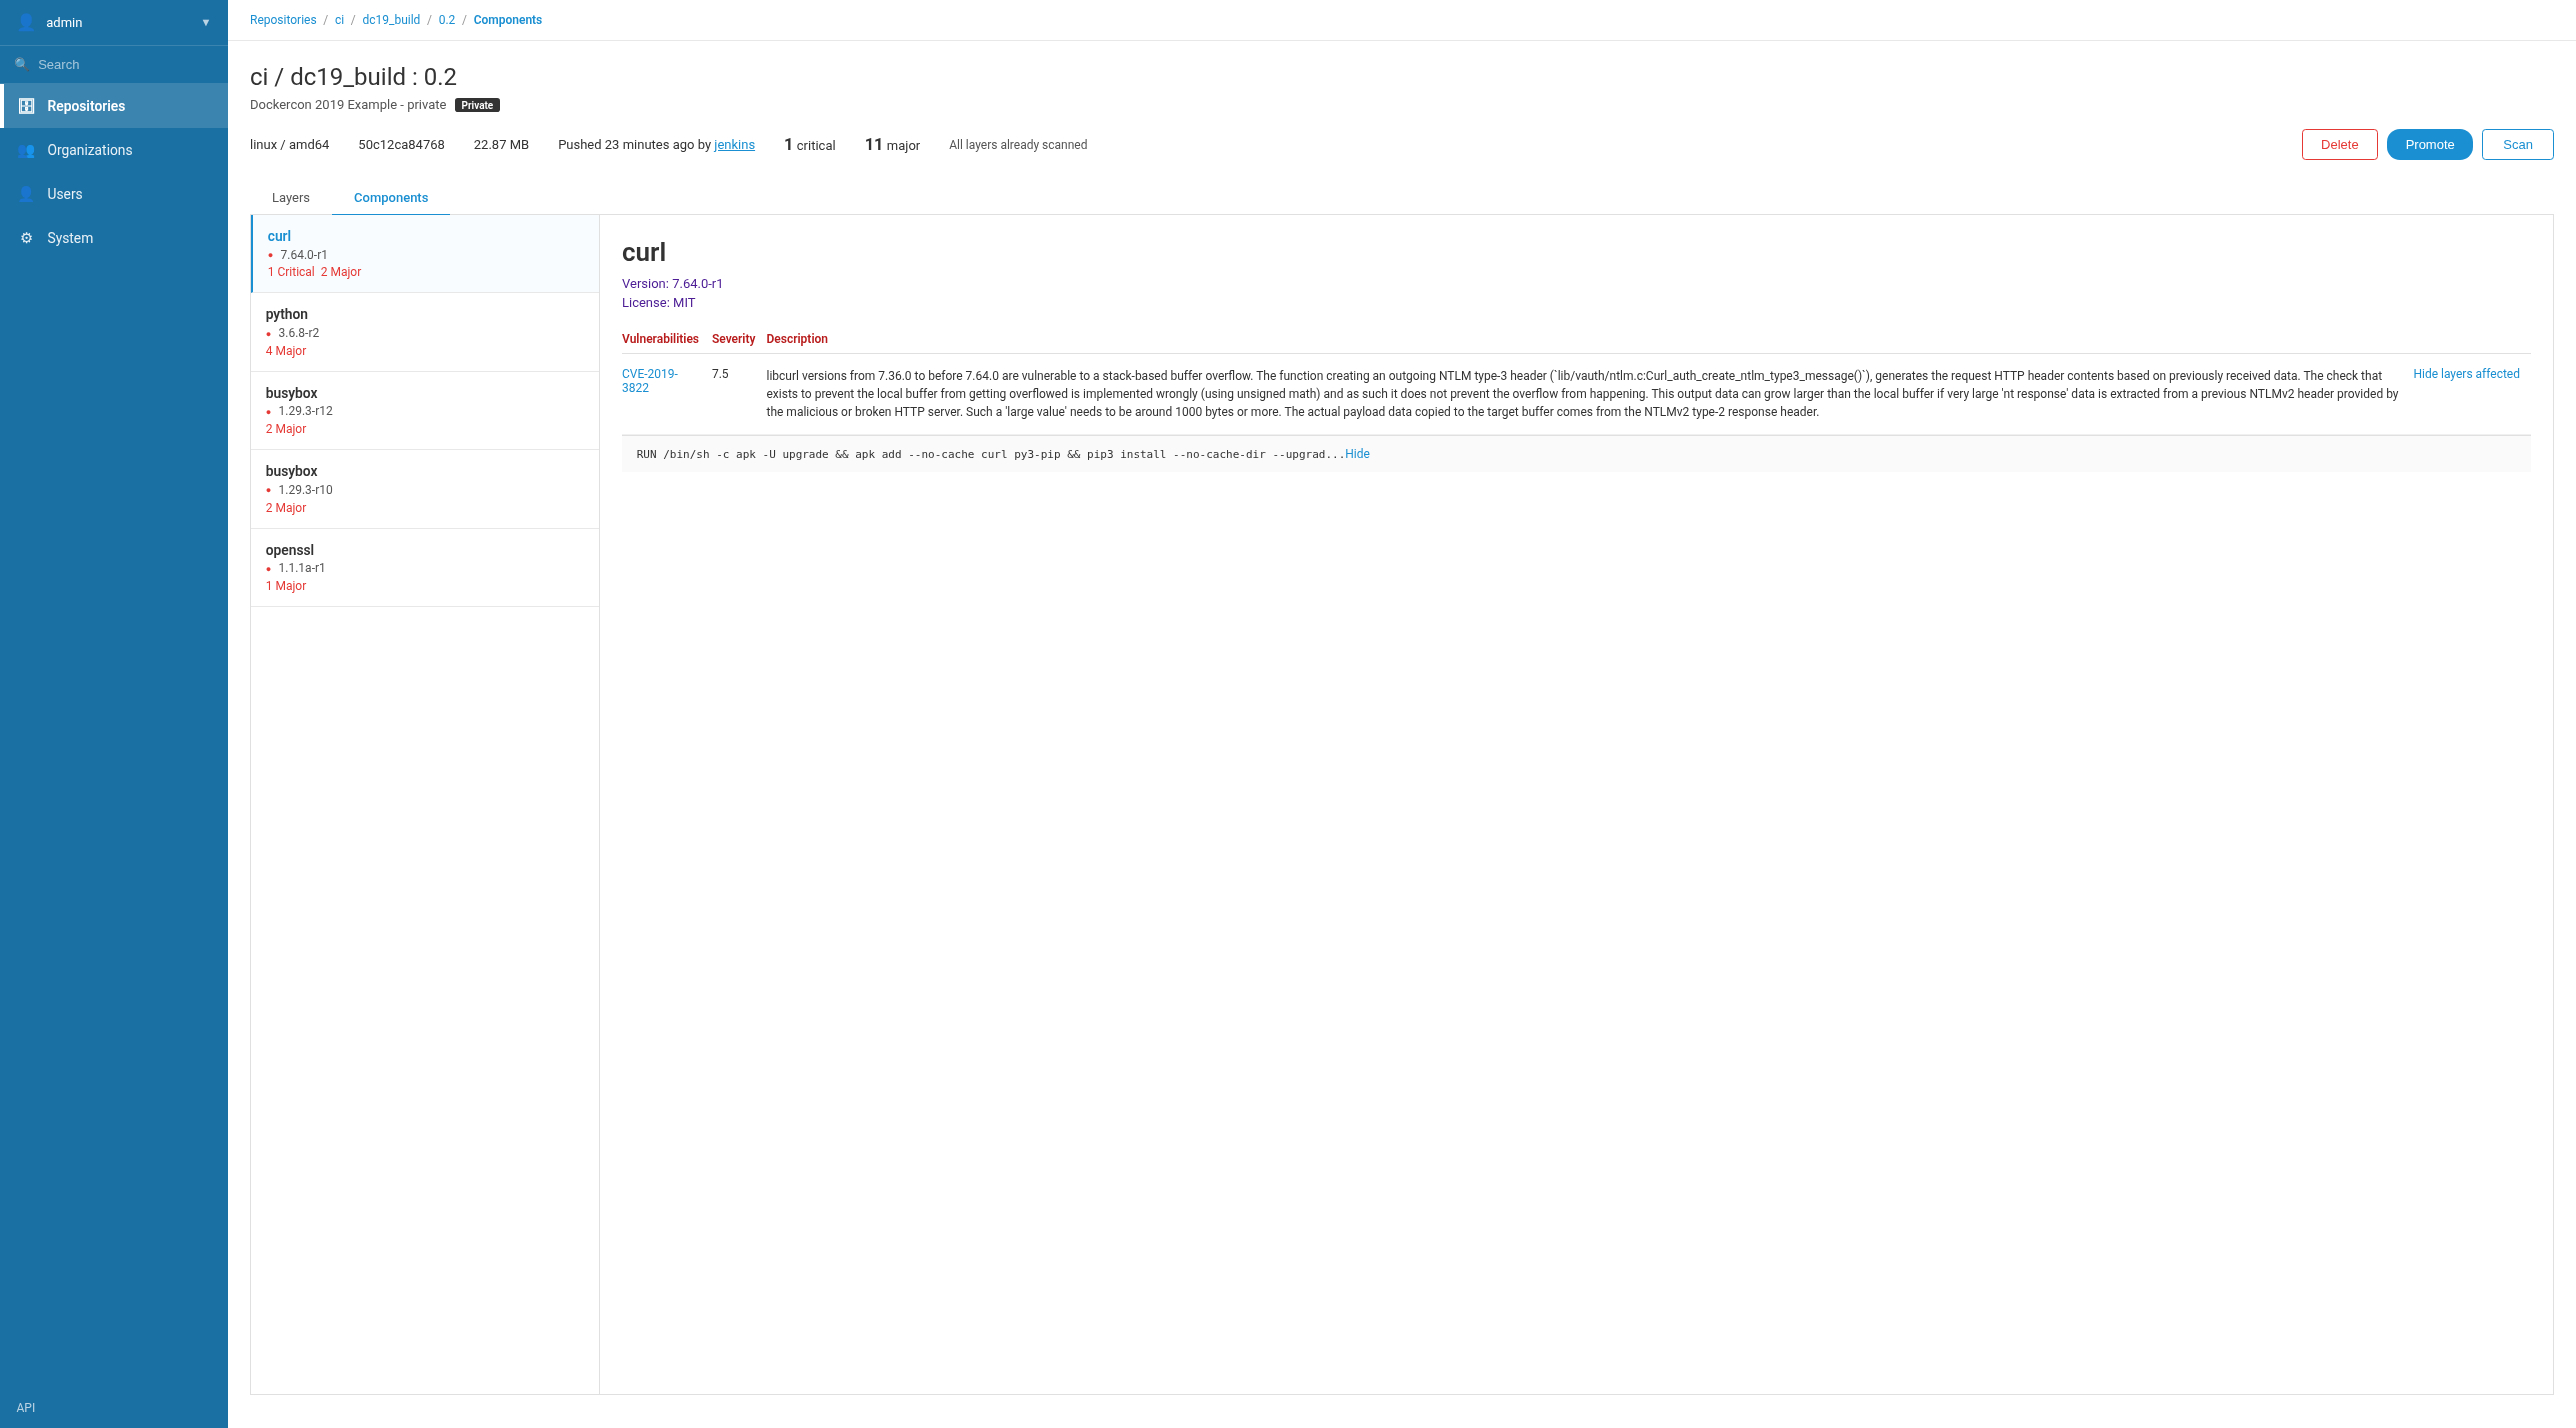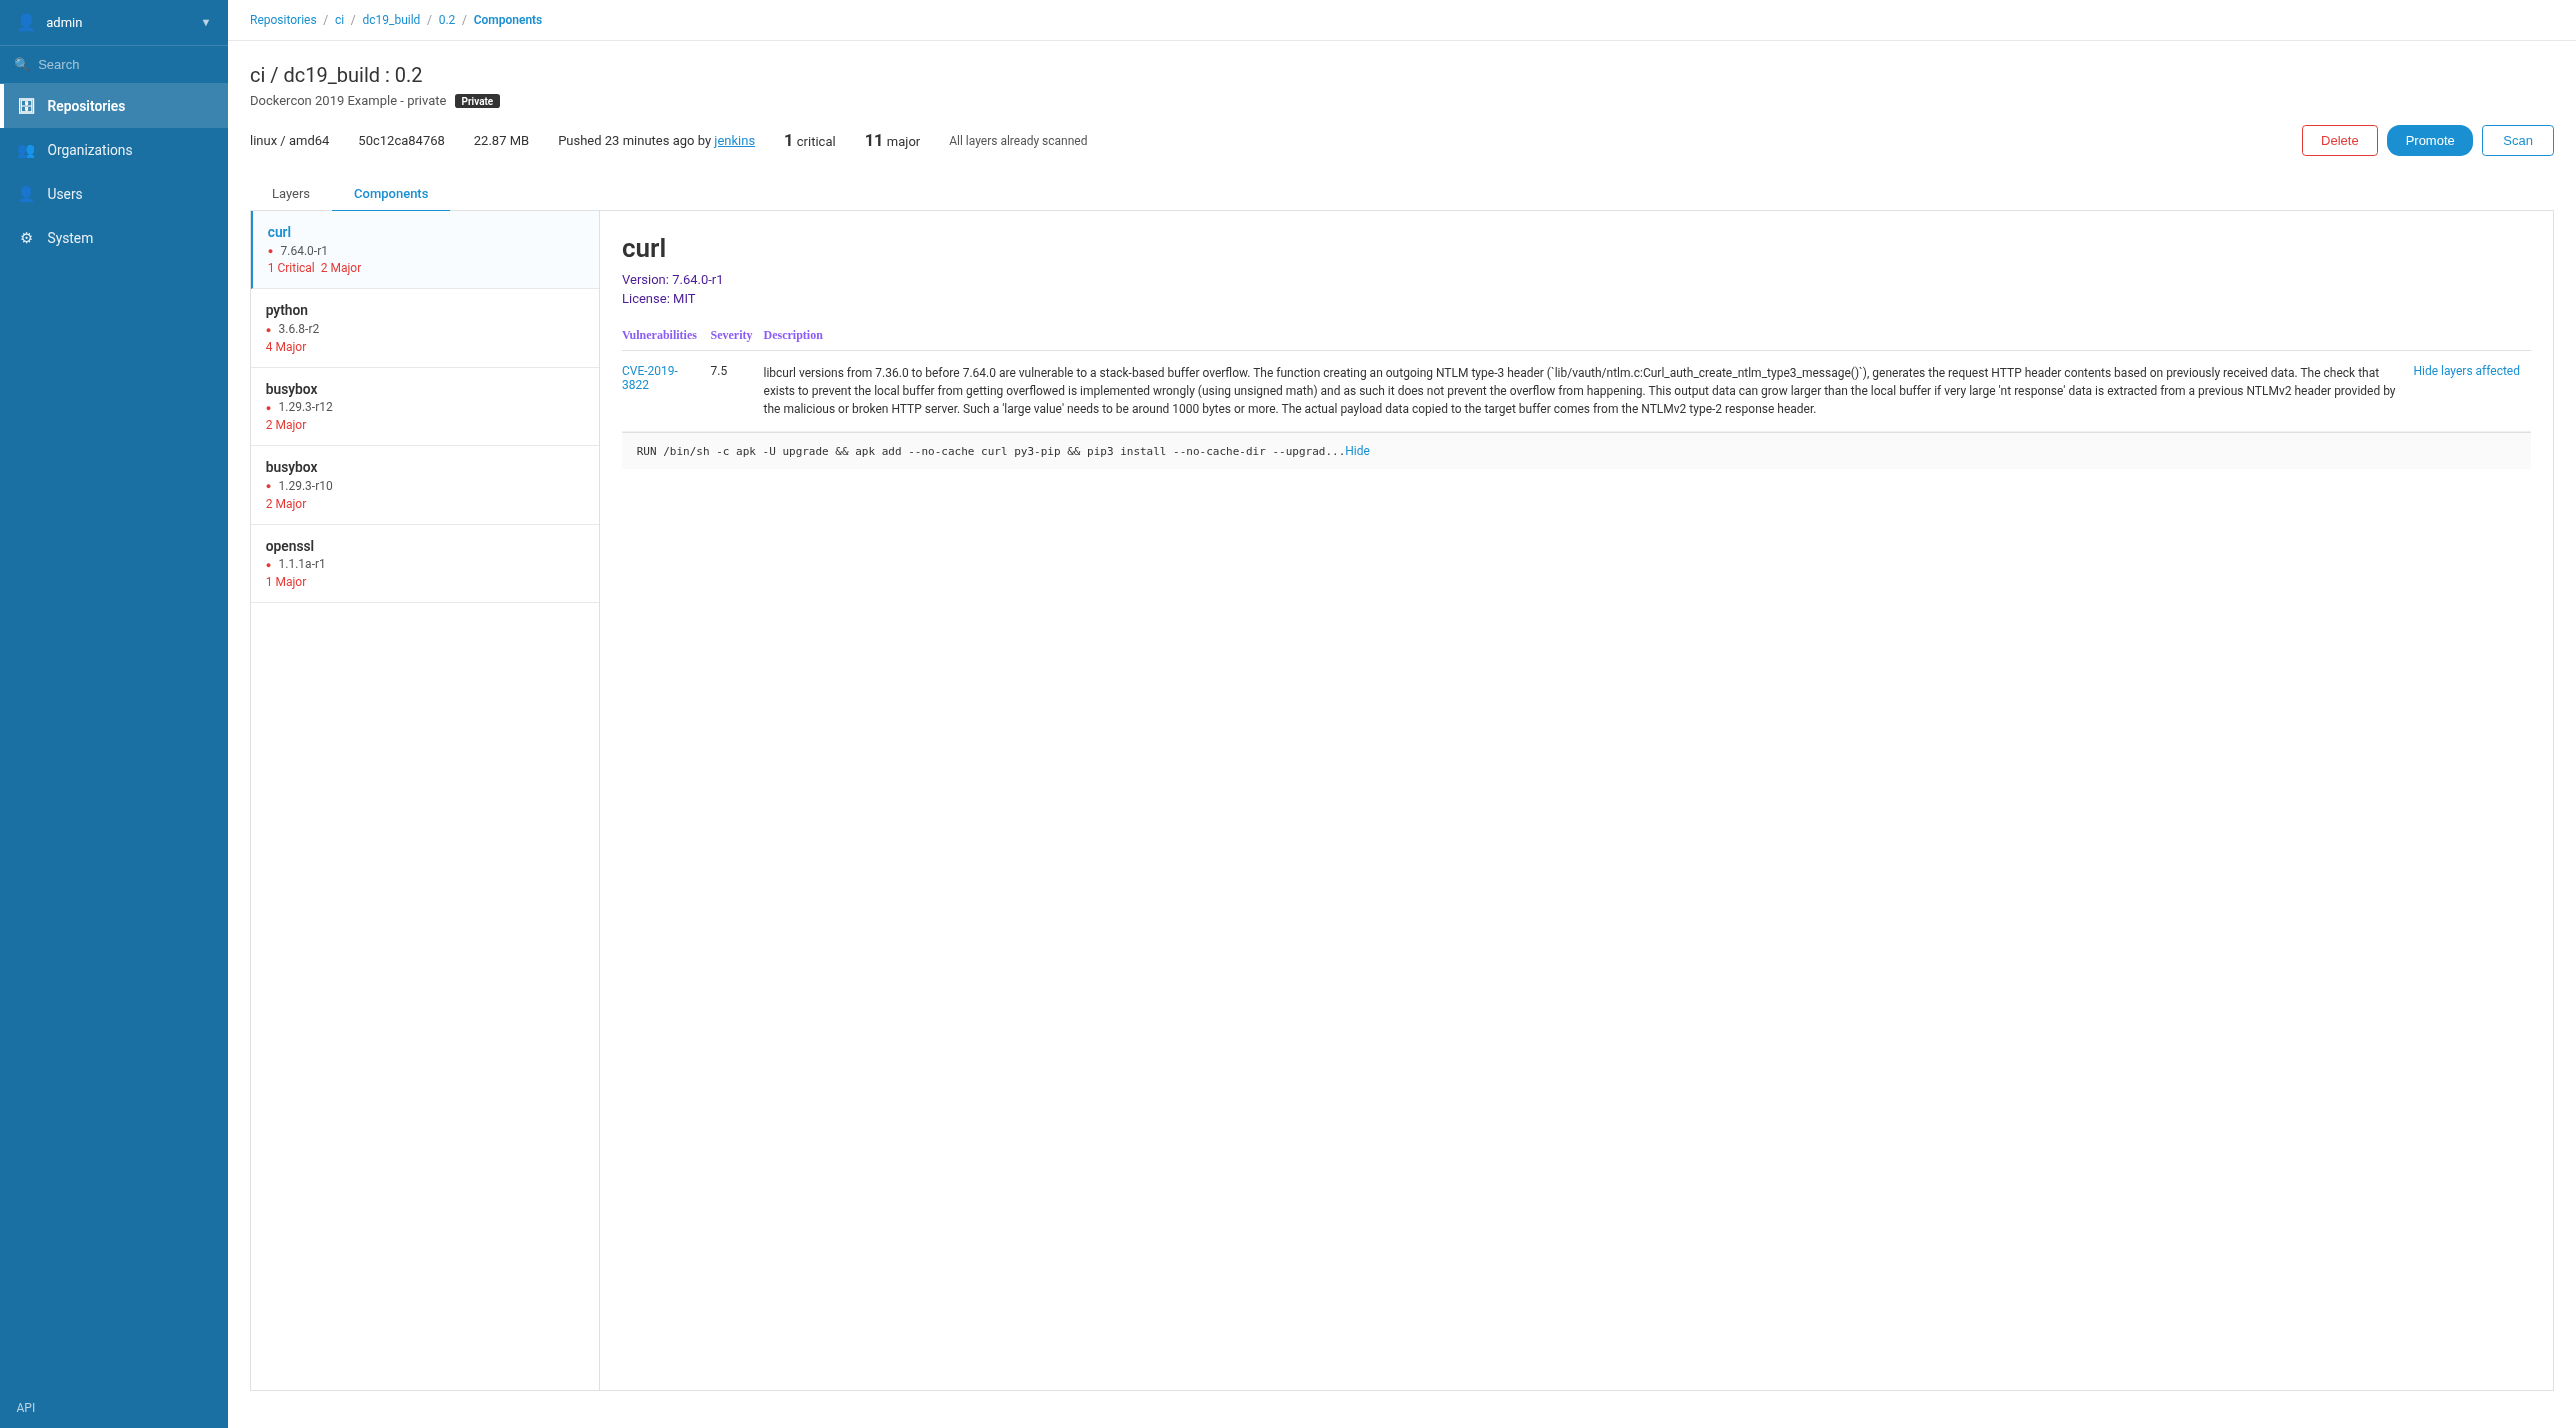--- a/index.html
+++ b/index.html
@@ -113,21 +113,21 @@
       border-bottom: 0.9px solid #e8e8e8;
       font-size: 12px;
     }
     .breadcrumb a { color: #1a8fd1; text-decoration: none; }
     .breadcrumb span { color: #555; }
     .breadcrumb .separator { color: #999; margin: 0 3.7px; }
     .breadcrumb .current { color: #1a8fd1; font-weight: 600; }
 
     .content { flex: 1; overflow-y: auto; padding: 22px; }
 
-    .repo-title { font-size: 20px; font-weight: 400; color: #333; margin-bottom: 5.5px; }
+    .repo-title { font-size: 24px; font-weight: 400; color: #333; margin-bottom: 5.5px; }
     .repo-desc { font-size: 13px; color: #555; margin-bottom: 16.5px; }
     .repo-desc .private-badge {
       display: inline-block;
       background: #333;
       color: #fff;
       font-size: 10px;
       padding: 1.8px 6.4px;
       border-radius: 2.8px;
       margin-left: 5.5px;
       font-weight: 600;
@@ -237,24 +237,23 @@
       padding: 22px;
       overflow-y: auto;
     }
     .detail-title { font-size: 26px; font-weight: 600; color: #333; margin-bottom: 9.2px; }
     .detail-meta { font-size: 13px; color: #4c1d95; margin-bottom: 3.7px; }
     .detail-table { width: 100%; border-collapse: collapse; margin-top: 14.7px; }
     .detail-table th {
       text-align: left;
       font-size: 12px;
       font-weight: 600;
-      color: #8b5cf6;
+      color: #b91c1c;
       padding: 7.3px 11px 7.3px 0;
       border-bottom: 0.9px solid #e0e0e0;
-      font-family: Liberation Serif, serif;
     }
     .detail-table td {
       padding: 13px 11px 13px 0;
       font-size: 12px;
       color: #333;
       vertical-align: top;
       border-bottom: 0.9px solid #f0f0f0;
     }
     .cve-link { color: #1a8fd1; text-decoration: none; }
     .severity-val { font-size: 13px; color: #333; }

